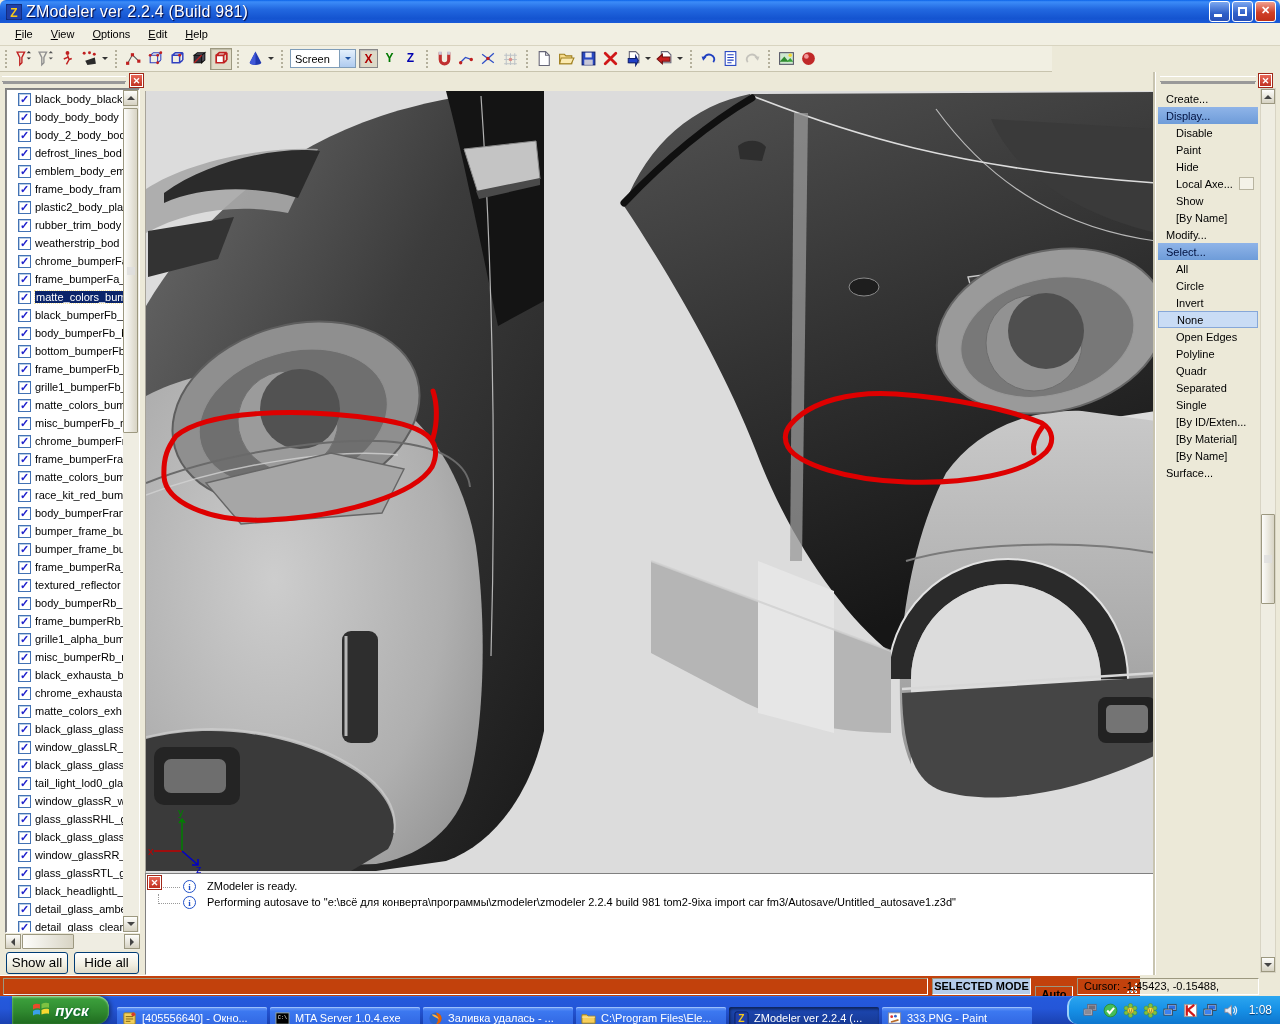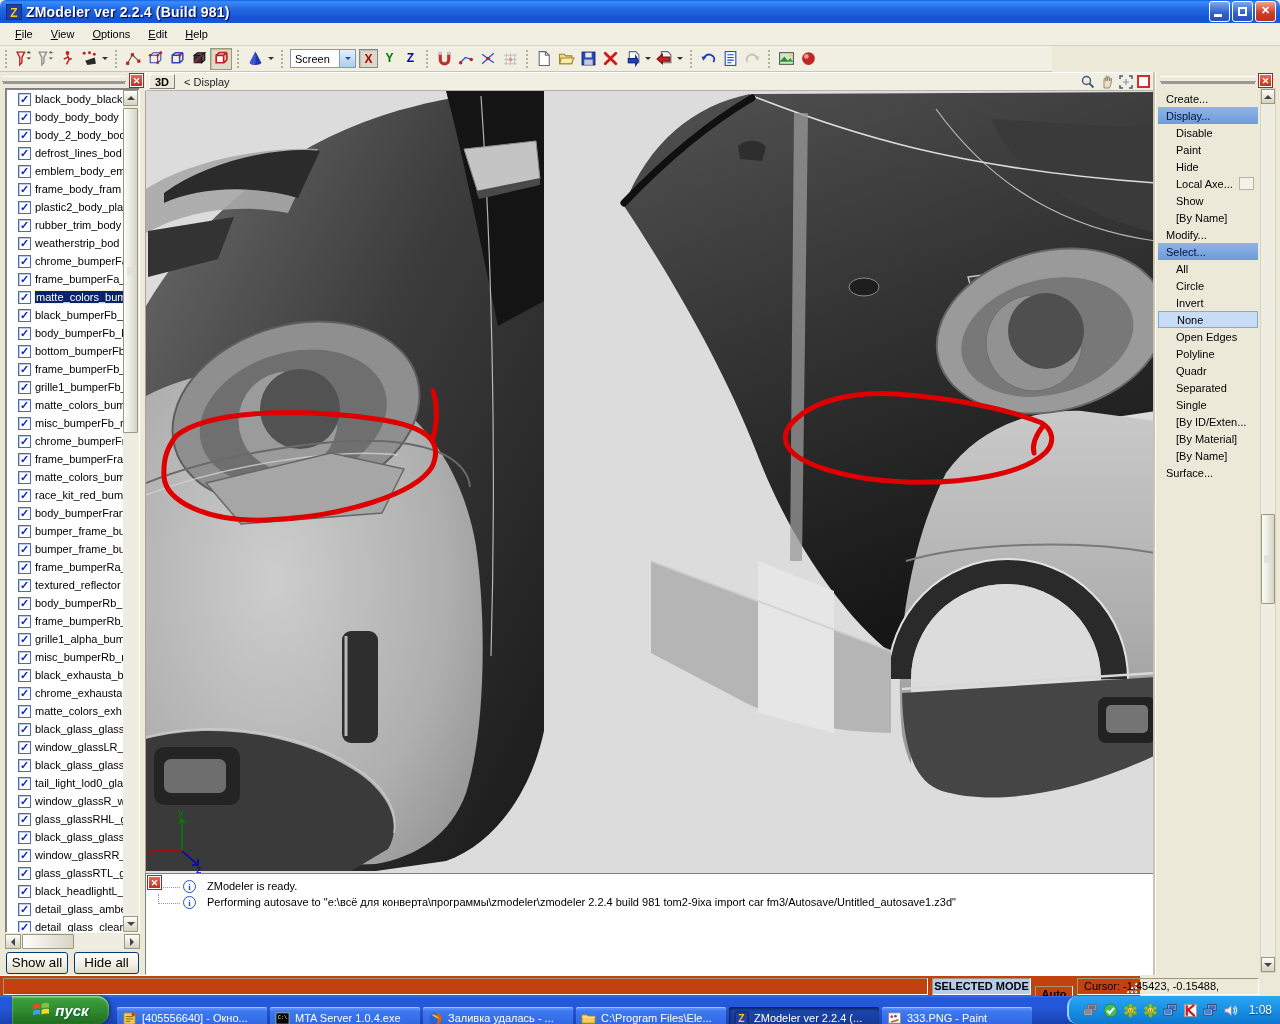--- a/index.html
+++ b/index.html
@@ -4,21 +4,21 @@
 <title>ZModeler</title>
 <style>
   * { margin:0; padding:0; box-sizing:border-box; }
   html,body { width:1280px; height:1024px; overflow:hidden; font-family:"Liberation Sans",sans-serif; font-size:11px; background:#ECE9D8; }
 
   
   #titlebar { position:absolute; left:0; top:0; width:1280px; height:23px;
     background:linear-gradient(180deg,#0A62E8 0%,#3C8CF8 8%,#2268E0 40%,#1454D0 80%,#1A5AD8 100%);
     border-radius:6px 6px 0 0; display:flex; align-items:center; padding:0 4px; }
   #app-icon { width:16px; height:16px; margin:0 4px 0 2px; }
-  #title-text { color:#fff; font-size:14px; font-weight:bold; text-shadow:1px 1px 1px #003; letter-spacing:.2px; }
+  #title-text { color:#fff; font-size:16px; font-weight:normal; text-shadow:1px 1px 1px #003; letter-spacing:.2px; }
   .tb-btns { margin-left:auto; display:flex; gap:2px; }
   .tb-btn { width:21px; height:21px; border-radius:3px; border:1px solid #fff;
     background:linear-gradient(180deg,#7CA8F0,#3060C8 60%,#2850B8); position:relative; }
   .tb-btn.close { background:linear-gradient(180deg,#F0A090,#D04028 55%,#C03018); }
   .glyph-min { position:absolute; left:4px; bottom:4px; width:8px; height:3px; background:#fff; }
   .glyph-restore { position:absolute; left:5px; top:5px; width:9px; height:9px; border:2px solid #fff; }
   .glyph-x { position:absolute; left:0; top:2px; width:100%; text-align:center; color:#fff; font-weight:bold; font-size:11px; }
 
   
   #menubar { position:absolute; left:0; top:23px; width:1280px; height:23px; background:#F1EFE2;
@@ -581,38 +581,20 @@
         </div>
       <div class="sb-btn" style="right:0;top:0;width:16px;height:15px">
           <span class="tri right"></span>
         </div>
     </div>
     <button class="panel-btn" id="btn-showall">Show all</button>
     <button class="panel-btn" id="btn-hideall">Hide all</button>
   </div>
 
   <div id="center">
-    <div id="vp-header">
-      <span id="vp-3d">3D</span>
-      <span id="vp-crumb">&lt;  Display</span>
-      <span id="vp-tools">
-        <svg width="16" height="16" viewBox="0 0 16 16">
-            <circle cx="6.5" cy="6.5" r="4" fill="none" stroke="#445A78" stroke-width="1.5"></circle>
-            <path d="M9.5,9.5 L13.5,13.5" stroke="#445A78" stroke-width="2"></path>
-          </svg>
-        <svg width="16" height="16" viewBox="0 0 16 16">
-            <path d="M5,14 L5,7 C5,4 6,3 6.5,5 L7,7 L7,3 C7,1.5 8.3,1.5 8.3,3 L8.5,6.5 L9,3.5 C9.2,2 10.4,2.2 10.4,3.7 L10.6,7 L11.3,5 C11.8,3.6 12.8,4 12.6,5.5 L11.8,10.5 L10.5,14 Z" fill="#EADFC4" stroke="#80765A" stroke-width=".8"></path>
-          </svg>
-        <svg width="16" height="16" viewBox="0 0 16 16">
-            <path d="M2,5 L2,2 L5,2 M11,2 L14,2 L14,5 M14,11 L14,14 L11,14 M5,14 L2,14 L2,11" fill="none" stroke="#445A78" stroke-width="1.5"></path>
-            <path d="M5,8 L11,8 M8,5 L8,11" stroke="#8098B0" stroke-width="1.2"></path>
-          </svg>
-        <span id="vp-maxbox"></span>
-      </span>
-    </div>
 
     <div id="vp-canvas-wrap">
       <svg width="1010" height="782" viewBox="0 0 1010 782">
         <defs>
           <linearGradient id="gDarkL" x1="0" y1="0" x2="1" y2="1">
             <stop offset="0" stop-color="#6E6E6E"></stop>
               <stop offset=".45" stop-color="#3C3C3C"></stop>
               <stop offset="1" stop-color="#191919"></stop>
           </linearGradient>
           <radialGradient id="gBodyL" cx=".38" cy=".42" r=".85">

